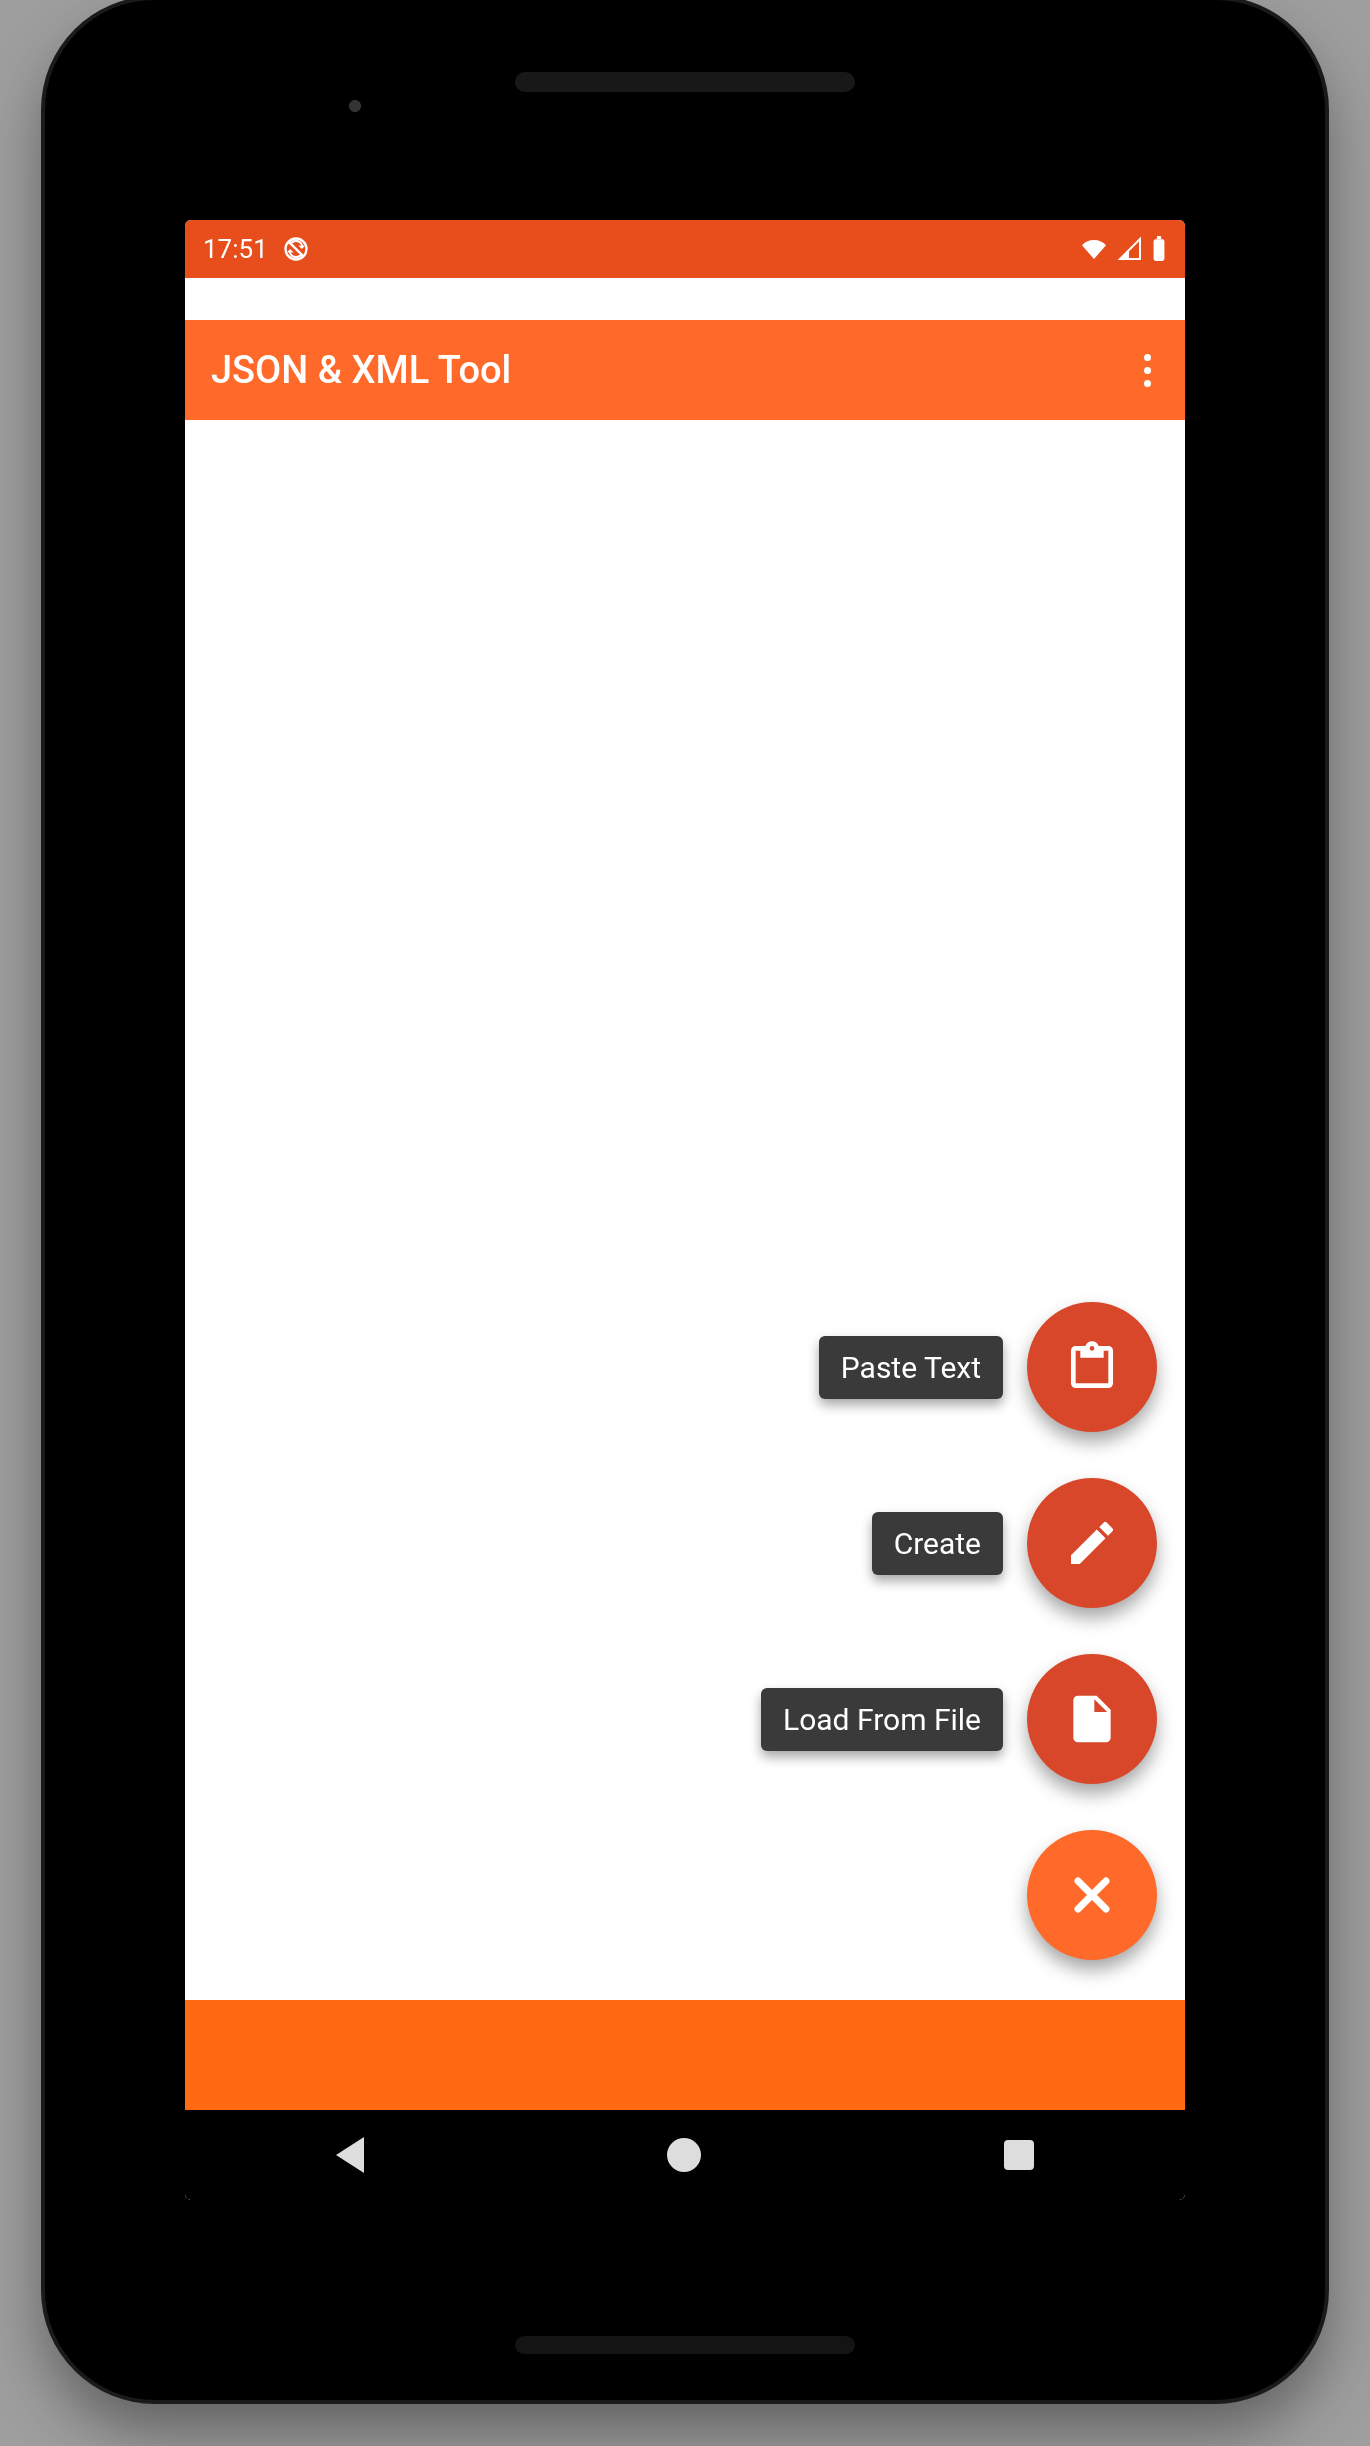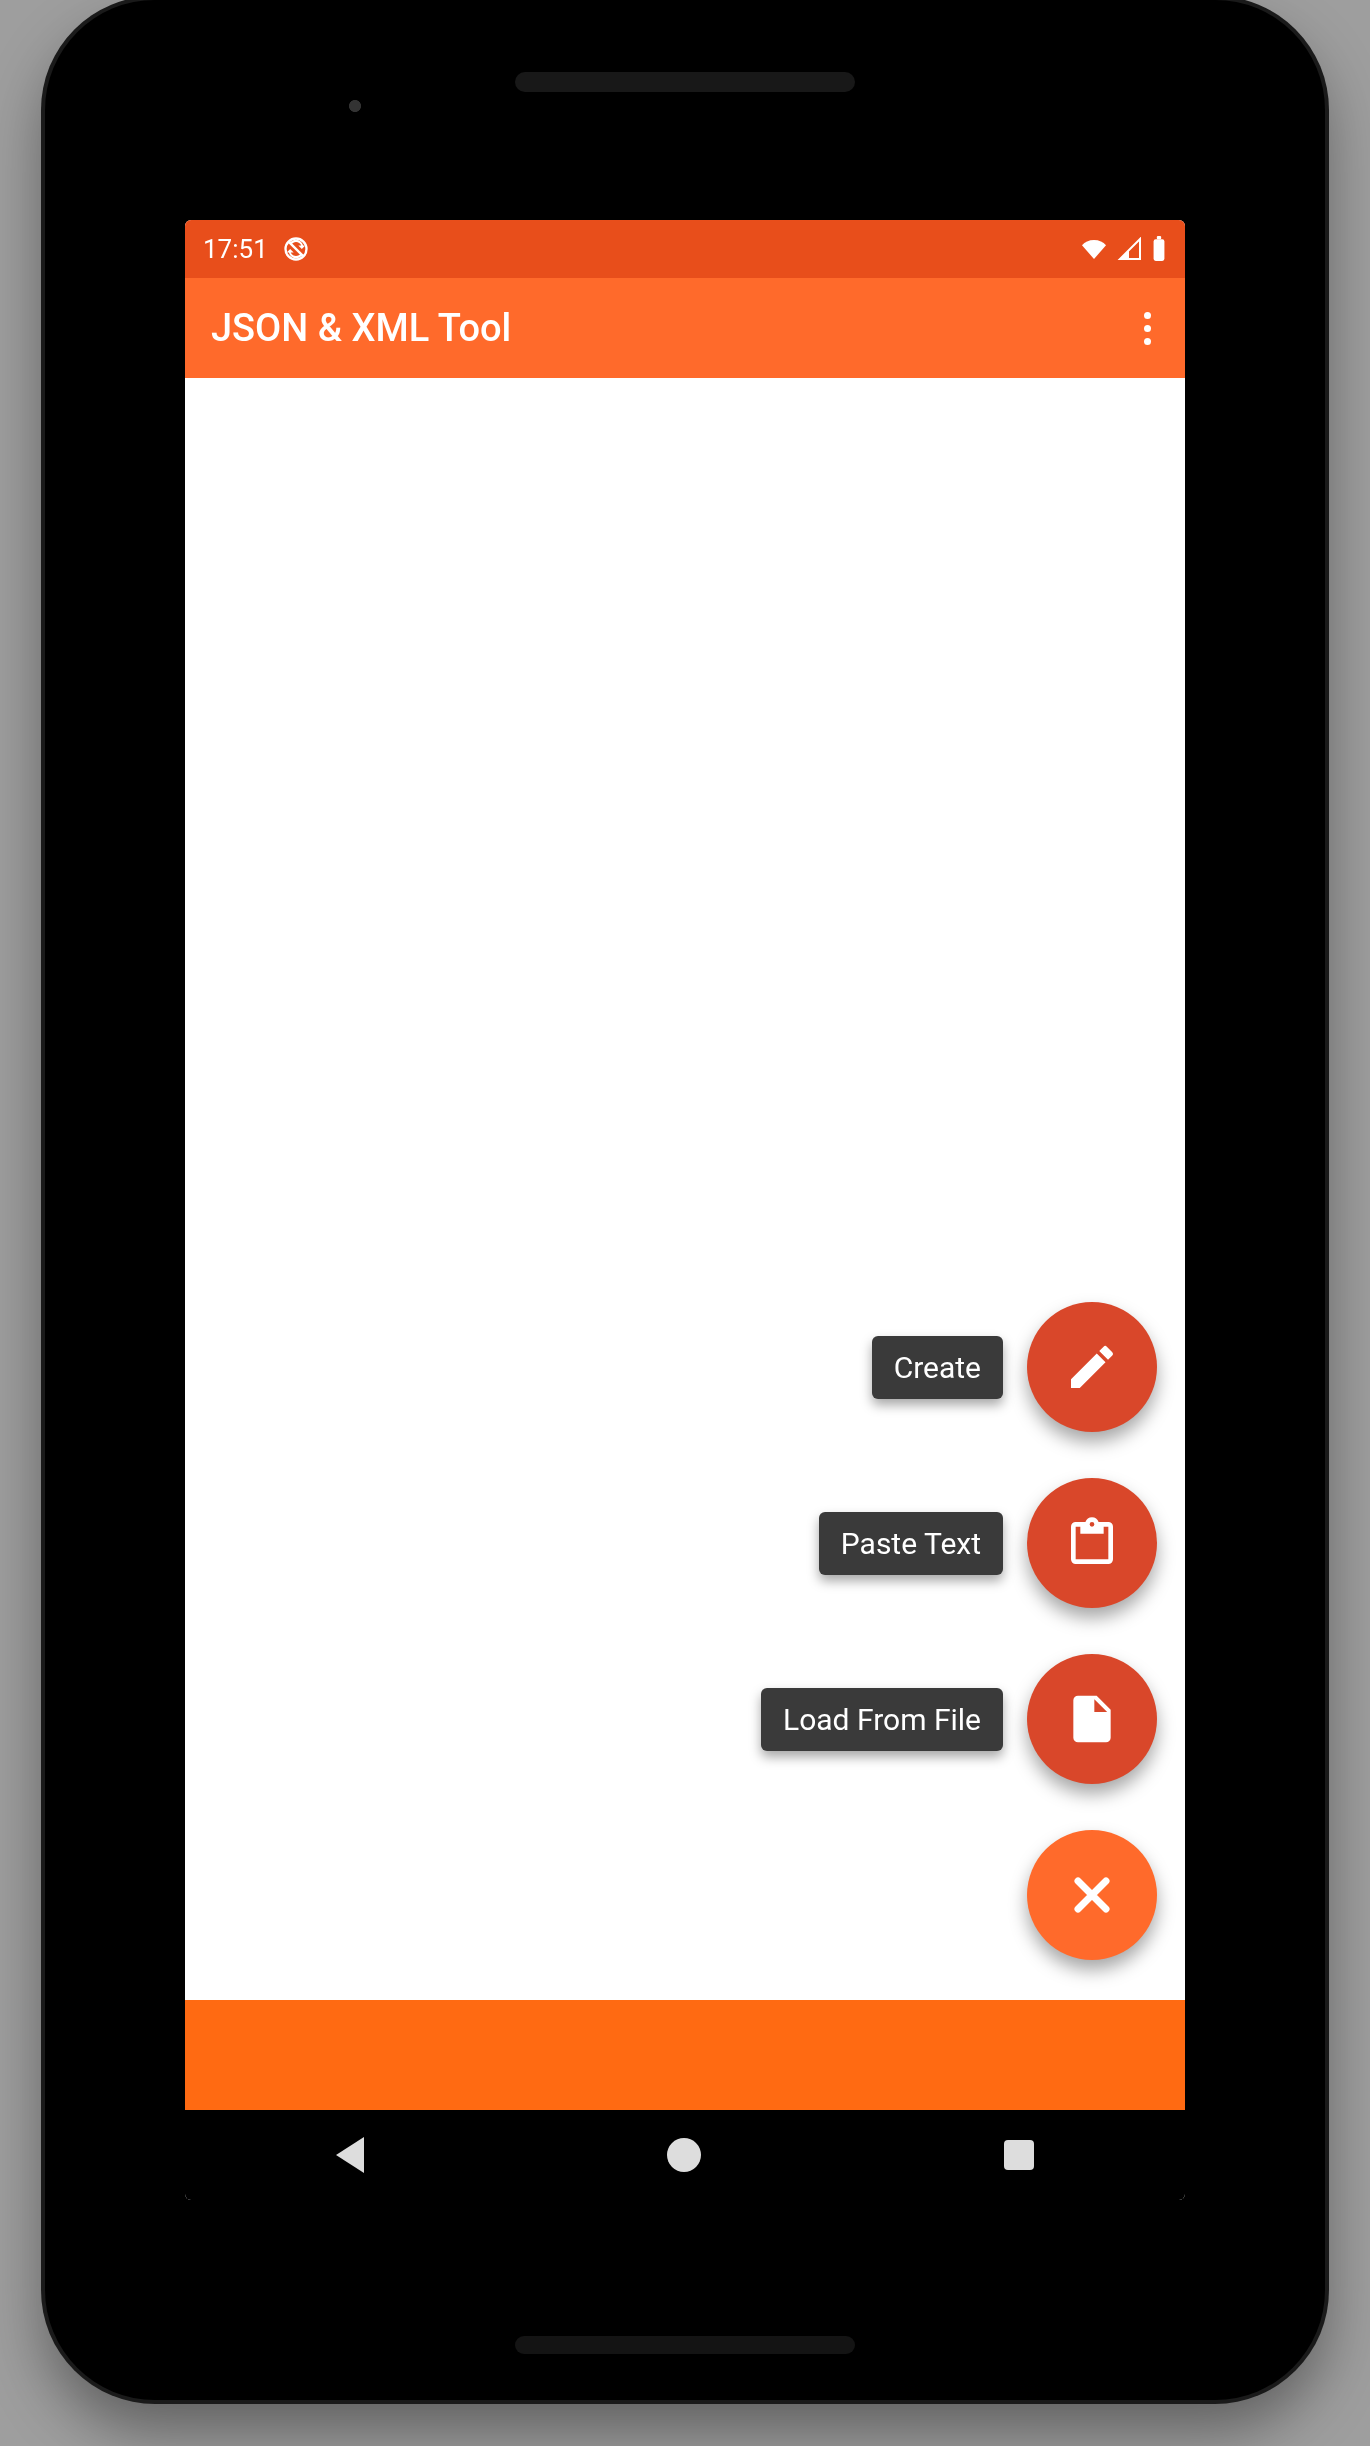--- a/index.html
+++ b/index.html
@@ -63,21 +63,21 @@
   }
   .status-left{display:flex;align-items:center;gap:14px;}
   .status-right{margin-left:auto;display:flex;align-items:center;gap:8px;}
 
   .app-bar{
     height:100px;
     background:#ff6a2b;
     color:#fff;
     display:flex;align-items:center;
     padding:15px 26px;
-    font-size:38px;font-weight:500;
+    font-size:38px;font-weight:500;margin-top:42px;
   }
   .app-bar .spacer{margin-left:auto;}
   .more-dots{display:flex;flex-direction:column;gap:6px;padding:0 8px;}
   .more-dots span{width:7px;height:7px;border-radius:50%;background:#fff;}
 
   .content{
     flex:1;position:relative;background:#fff;
   }
 
   .fab-column{
@@ -157,38 +157,38 @@
           <span></span>
             <span></span>
             <span></span>
         </div>
       </div>
 
       <div class="content">
         <div class="fab-column">
 
           <div class="fab-row">
+            <div class="fab-label">Paste Text</div>
+            <div class="fab">
+              <svg viewBox="0 0 24 24">
+                  <path d="M19 3h-4.18A3 3 0 0 0 12 1a3 3 0 0 0-2.82 2H5a2 2 0 0 0-2 2v14a2 2 0 0 0 2 2h14a2 2 0 0 0 2-2V5a2 2 0 0 0-2-2zm-7 0a1 1 0 1 1 0 2 1 1 0 0 1 0-2zm7 16H5V5h2v3h10V5h2v14z"></path>
+                </svg>
+            </div>
+          </div>
+
+          <div class="fab-row">
             <div class="fab-label">Create</div>
             <div class="fab">
               <svg viewBox="0 0 24 24">
                   <path d="M3 17.25V21h3.75L17.8 9.94l-3.75-3.75L3 17.25zM20.7 7.04a1 1 0 0 0 0-1.41l-2.34-2.34a1 1 0 0 0-1.41 0l-1.83 1.83 3.75 3.75 1.83-1.83z"></path>
                 </svg>
             </div>
           </div>
 
           <div class="fab-row">
-            <div class="fab-label">Paste Text</div>
-            <div class="fab">
-              <svg viewBox="0 0 24 24">
-                  <path d="M19 3h-4.18A3 3 0 0 0 12 1a3 3 0 0 0-2.82 2H5a2 2 0 0 0-2 2v14a2 2 0 0 0 2 2h14a2 2 0 0 0 2-2V5a2 2 0 0 0-2-2zm-7 0a1 1 0 1 1 0 2 1 1 0 0 1 0-2zm7 16H5V5h2v3h10V5h2v14z"></path>
-                </svg>
-            </div>
-          </div>
-
-          <div class="fab-row">
             <div class="fab-label">Load From File</div>
             <div class="fab">
               <svg viewBox="0 0 24 24">
                   <path d="M14 2H6a2 2 0 0 0-2 2v16a2 2 0 0 0 2 2h12a2 2 0 0 0 2-2V8l-6-6zm-1 7V3.5L18.5 9H13z"></path>
                 </svg>
             </div>
           </div>
 
 
           <div class="fab-row">

